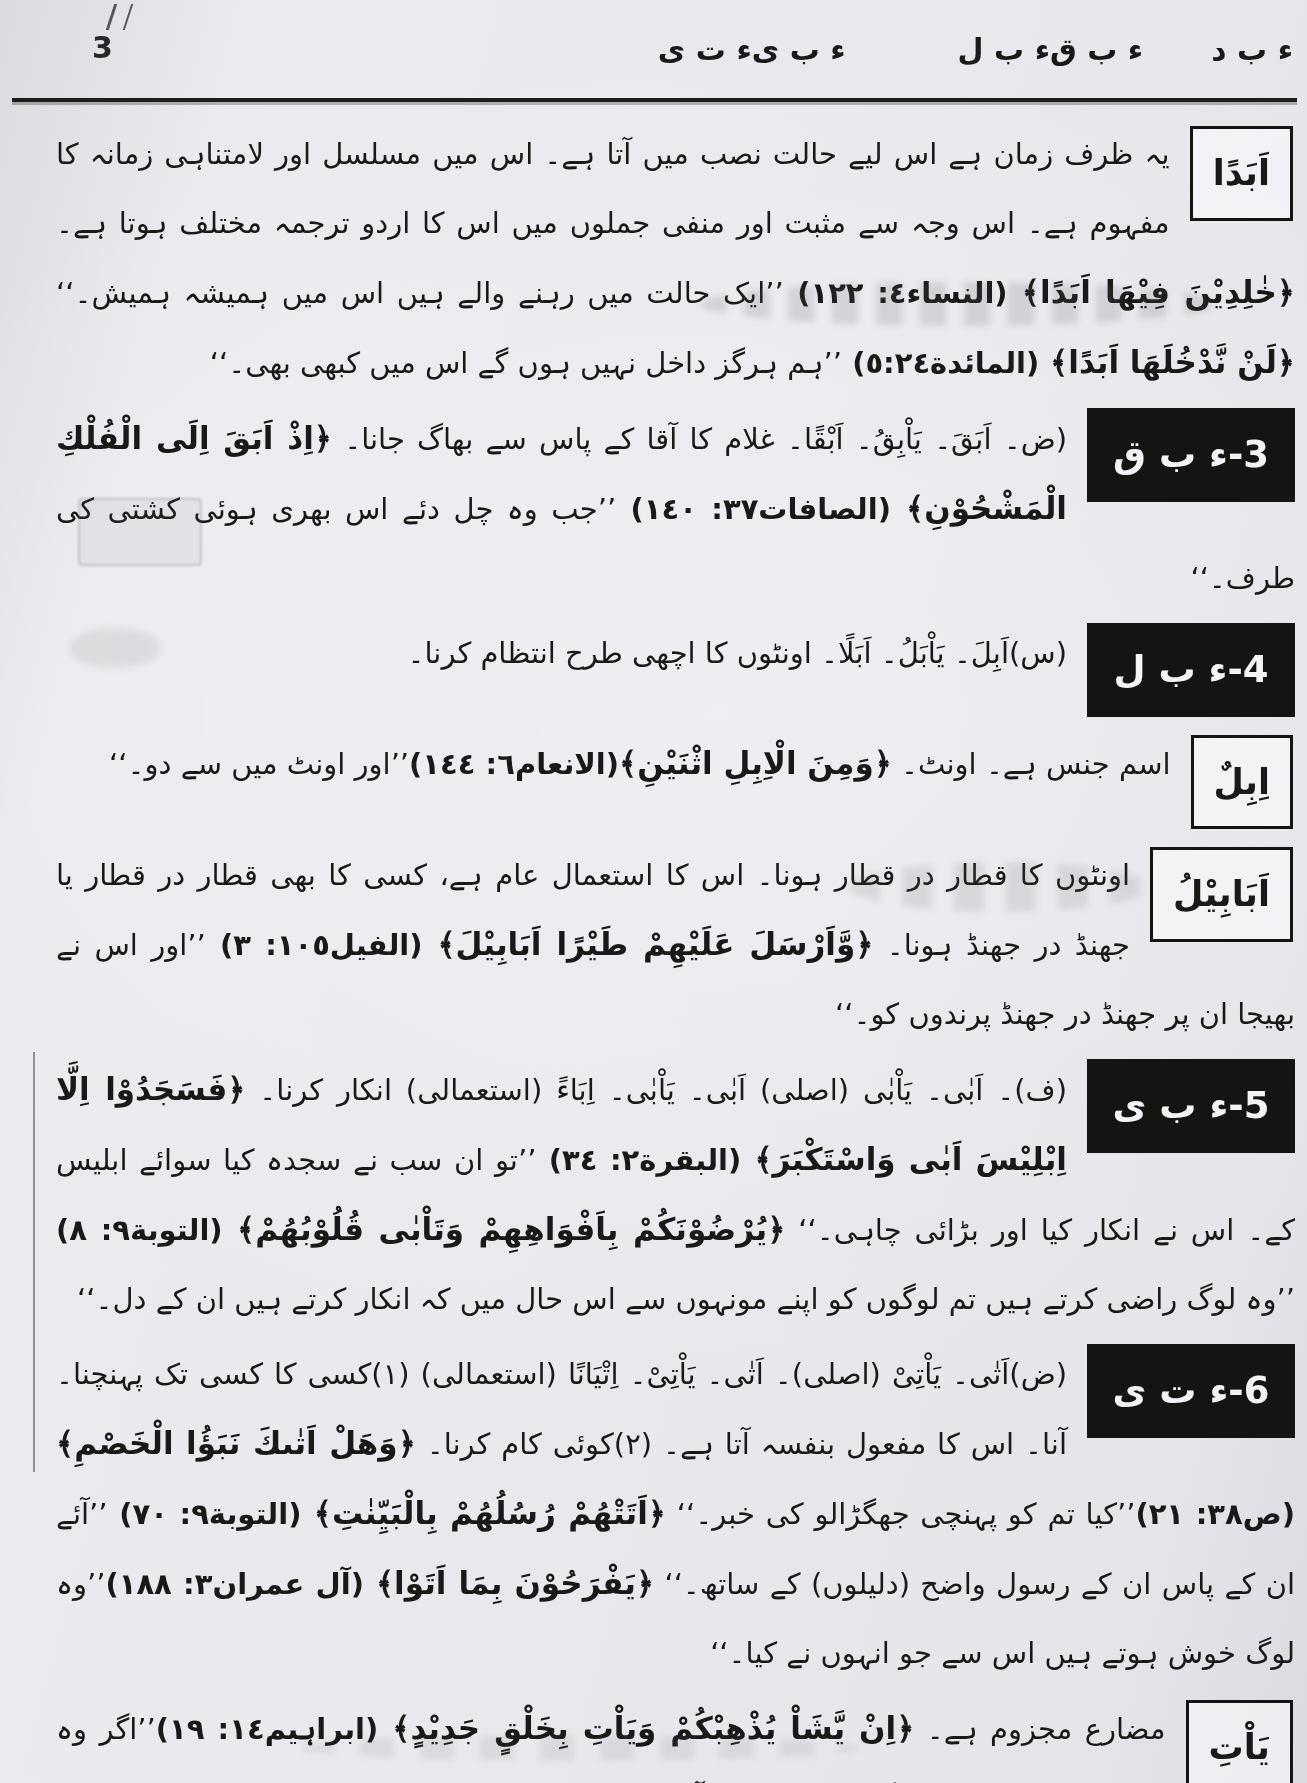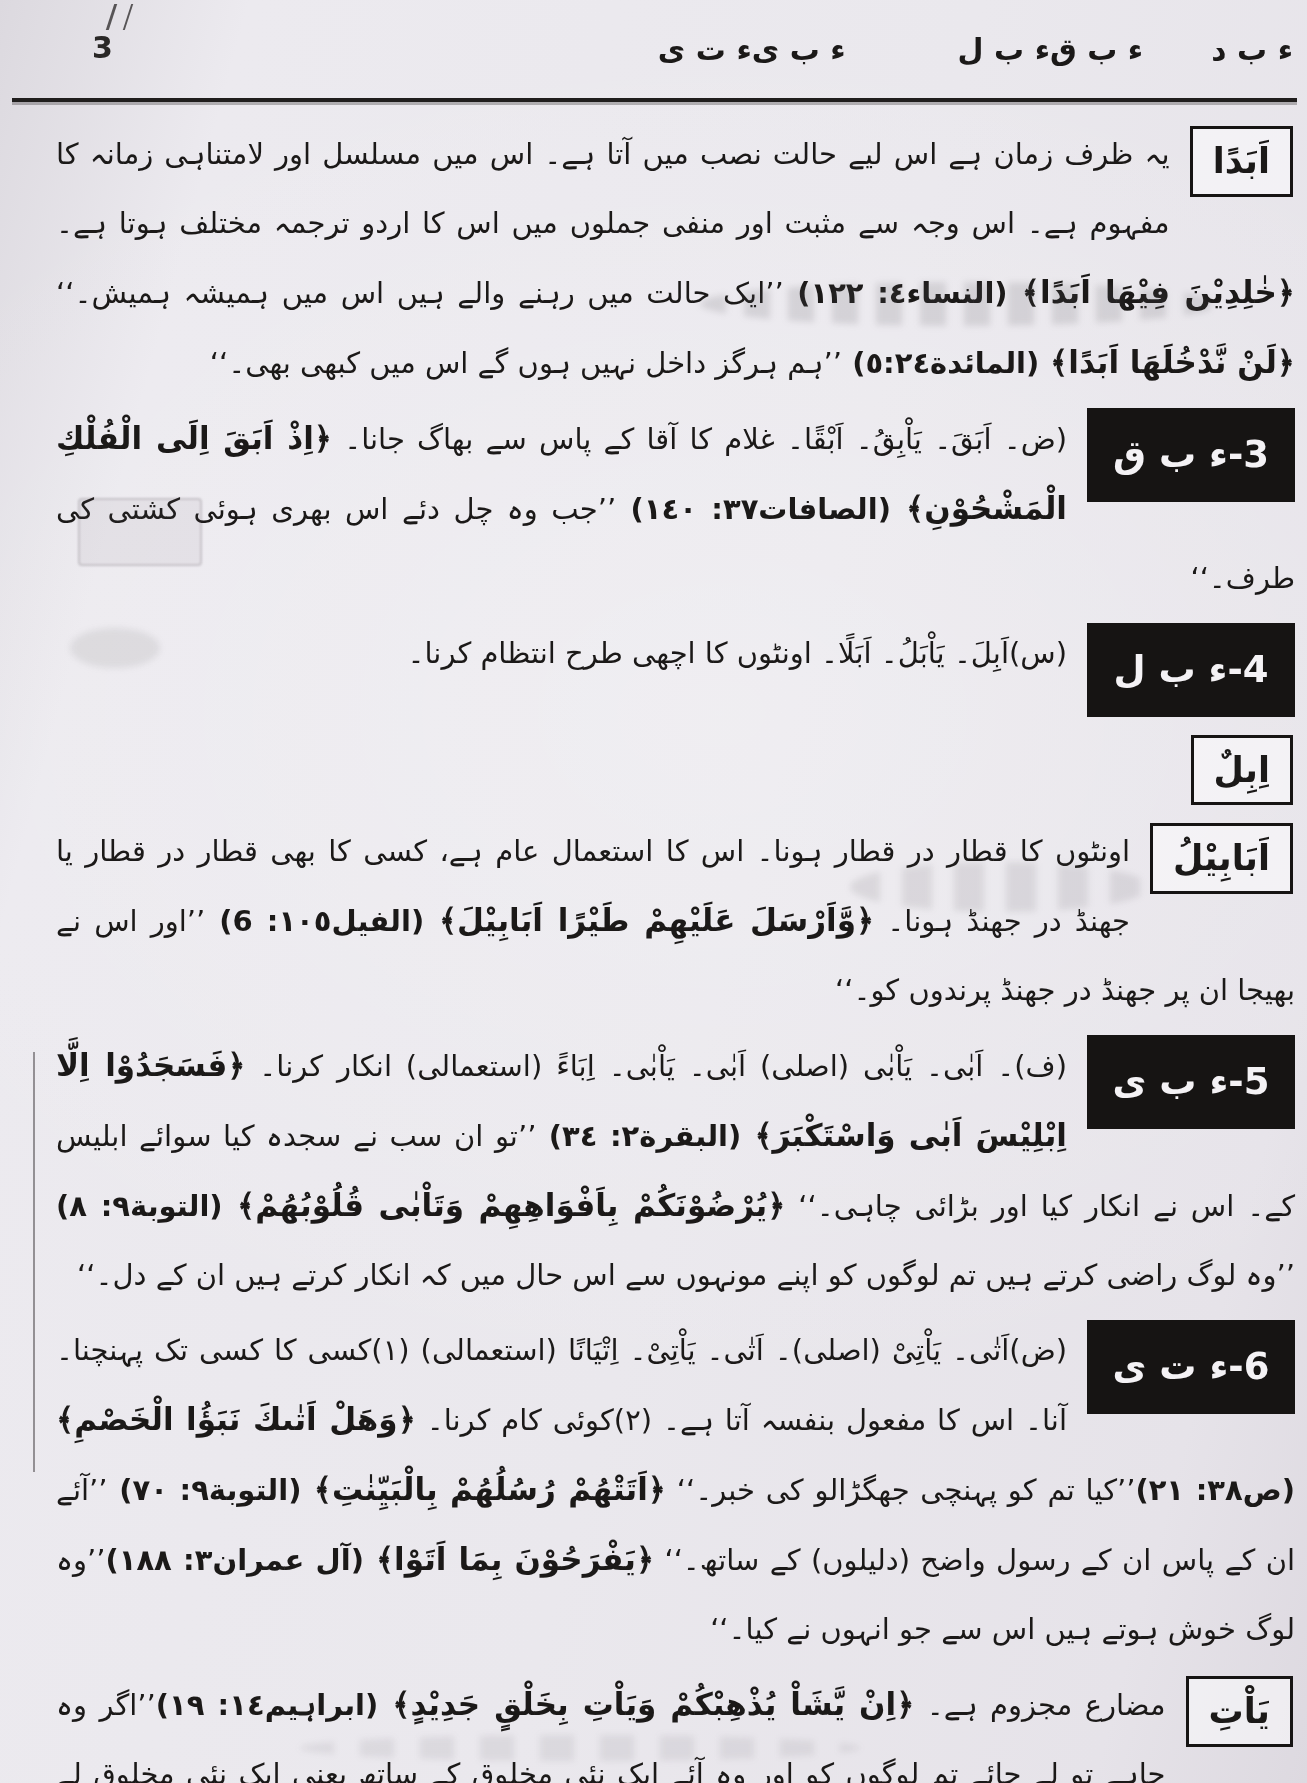--- a/index.html
+++ b/index.html
@@ -55,21 +55,21 @@
   .entry[data-entry="2"]{min-height:66px;}
   .entry[data-entry="3"]{min-height:70px;}
   .entry[data-entry="4"]{min-height:140px;}
   .entry[data-entry="5"]{min-height:270px;}
   .entry[data-entry="6"]{min-height:268px;}
   .entry[data-entry="7"]{min-height:206px;}
   .hw-box{
     float:right;
     border:3px solid #161413;
     background:rgba(252,251,253,.55);
-    padding:6px 20px;
+    padding:18px 20px;
     margin:6px 2px 6px 20px;
     line-height:1.5;
   }
   .hw{font-size:35px;font-weight:bold;white-space:nowrap;}
   .sec-box{
     float:right;
     background:#161413;
     color:#f4f2f5;
     padding:20px 18px;
     margin:4px 0 6px 20px;
@@ -127,25 +127,26 @@
       <span class="entry-body"><span class="seg-u">(ض۔ اَبَقَ۔ یَاْبِقُ۔ اَبْقًا۔ غلام کا آقا کے پاس سے بھاگ جانا۔ </span><span class="seg-q">﴿اِذْ اَبَقَ اِلَی الْفُلْكِ الْمَشْحُوْنِ﴾ </span><span class="seg-r">(الصافات٣٧: ١٤٠) </span><span class="seg-u">’’جب وہ چل دئے اس بھری ہوئی کشتی کی طرف۔‘‘</span></span>
     </article>
 
     <article class="entry" data-entry="2">
       <span class="sec-box"><span class="sec-label">4-ء ب ل</span></span>
       <span class="entry-body"><span class="seg-u">(س)اَبِلَ۔ یَاْبَلُ۔ اَبَلًا۔ اونٹوں کا اچھی طرح انتظام کرنا۔</span></span>
     </article>
 
     <article class="entry" data-entry="3">
       <span class="hw-box"><span class="hw">اِبِلٌ</span></span>
+      <span class="entry-body"><span class="seg-u">اسم جنس ہے۔ اونٹ۔ </span><span class="seg-q">﴿وَمِنَ الْاِبِلِ اثْنَیْنِ﴾</span><span class="seg-r">(الانعام٦: ١٤٤)</span><span class="seg-u">’’اور اونٹ میں سے دو۔‘‘</span></span>
     </article>
 
     <article class="entry" data-entry="4">
       <span class="hw-box"><span class="hw">اَبَابِیْلُ</span></span>
-      <span class="entry-body"><span class="seg-u">اونٹوں کا قطار در قطار ہونا۔ اس کا استعمال عام ہے، کسی کا بھی قطار در قطار یا جھنڈ در جھنڈ ہونا۔ </span><span class="seg-q">﴿وَّاَرْسَلَ عَلَیْهِمْ طَیْرًا اَبَابِیْلَ﴾ </span><span class="seg-r">(الفیل١٠٥: 6) </span><span class="seg-u">’’اور اس نے بھیجا ان پر جھنڈ در جھنڈ پرندوں کو۔‘‘</span></span>
+      <span class="entry-body"><span class="seg-u">اونٹوں کا قطار در قطار ہونا۔ اس کا استعمال عام ہے، کسی کا بھی قطار در قطار یا جھنڈ در جھنڈ ہونا۔ </span><span class="seg-q">﴿وَّاَرْسَلَ عَلَیْهِمْ طَیْرًا اَبَابِیْلَ﴾ </span><span class="seg-r">(الفیل١٠٥: ٣) </span><span class="seg-u">’’اور اس نے بھیجا ان پر جھنڈ در جھنڈ پرندوں کو۔‘‘</span></span>
     </article>
 
     <article class="entry" data-entry="5">
       <span class="sec-box"><span class="sec-label">5-ء ب ی</span></span>
       <span class="entry-body"><span class="seg-u">(ف)۔ اَبٰی۔ یَاْبٰی (اصلی) اَبٰی۔ یَاْبٰی۔ اِبَاءً (استعمالی) انکار کرنا۔ </span><span class="seg-q">﴿فَسَجَدُوْا اِلَّا اِبْلِیْسَ اَبٰی وَاسْتَكْبَرَ﴾ </span><span class="seg-r">(البقرة٢: ٣٤) </span><span class="seg-u">’’تو ان سب نے سجدہ کیا سوائے ابلیس کے۔ اس نے انکار کیا اور بڑائی چاہی۔‘‘ </span><span class="seg-q">﴿یُرْضُوْنَكُمْ بِاَفْوَاهِهِمْ وَتَاْبٰی قُلُوْبُهُمْ﴾ </span><span class="seg-r">(التوبة٩: ٨) </span><span class="seg-u">’’وہ لوگ راضی کرتے ہیں تم لوگوں کو اپنے مونہوں سے اس حال میں کہ انکار کرتے ہیں ان کے دل۔‘‘</span></span>
     </article>
 
     <article class="entry" data-entry="6">
       <span class="sec-box"><span class="sec-label">6-ء ت ی</span></span>
       <span class="entry-body"><span class="seg-u">(ض)اَتٰی۔ یَاْتِیْ (اصلی)۔ اَتٰی۔ یَاْتِیْ۔ اِتْیَانًا (استعمالی) (١)کسی کا کسی تک پہنچنا۔ آنا۔ اس کا مفعول بنفسہ آتا ہے۔ (٢)کوئی کام کرنا۔ </span><span class="seg-q">﴿وَهَلْ اَتٰىكَ نَبَؤُا الْخَصْمِ﴾ </span><span class="seg-r">(ص٣٨: ٢١)</span><span class="seg-u">’’کیا تم کو پہنچی جھگڑالو کی خبر۔‘‘ </span><span class="seg-q">﴿اَتَتْهُمْ رُسُلُهُمْ بِالْبَیِّنٰتِ﴾ </span><span class="seg-r">(التوبة٩: ٧٠) </span><span class="seg-u">’’آئے ان کے پاس ان کے رسول واضح (دلیلوں) کے ساتھ۔‘‘ </span><span class="seg-q">﴿یَفْرَحُوْنَ بِمَا اَتَوْا﴾ </span><span class="seg-r">(آل عمران٣: ١٨٨)</span><span class="seg-u">’’وہ لوگ خوش ہوتے ہیں اس سے جو انہوں نے کیا۔‘‘</span></span>

